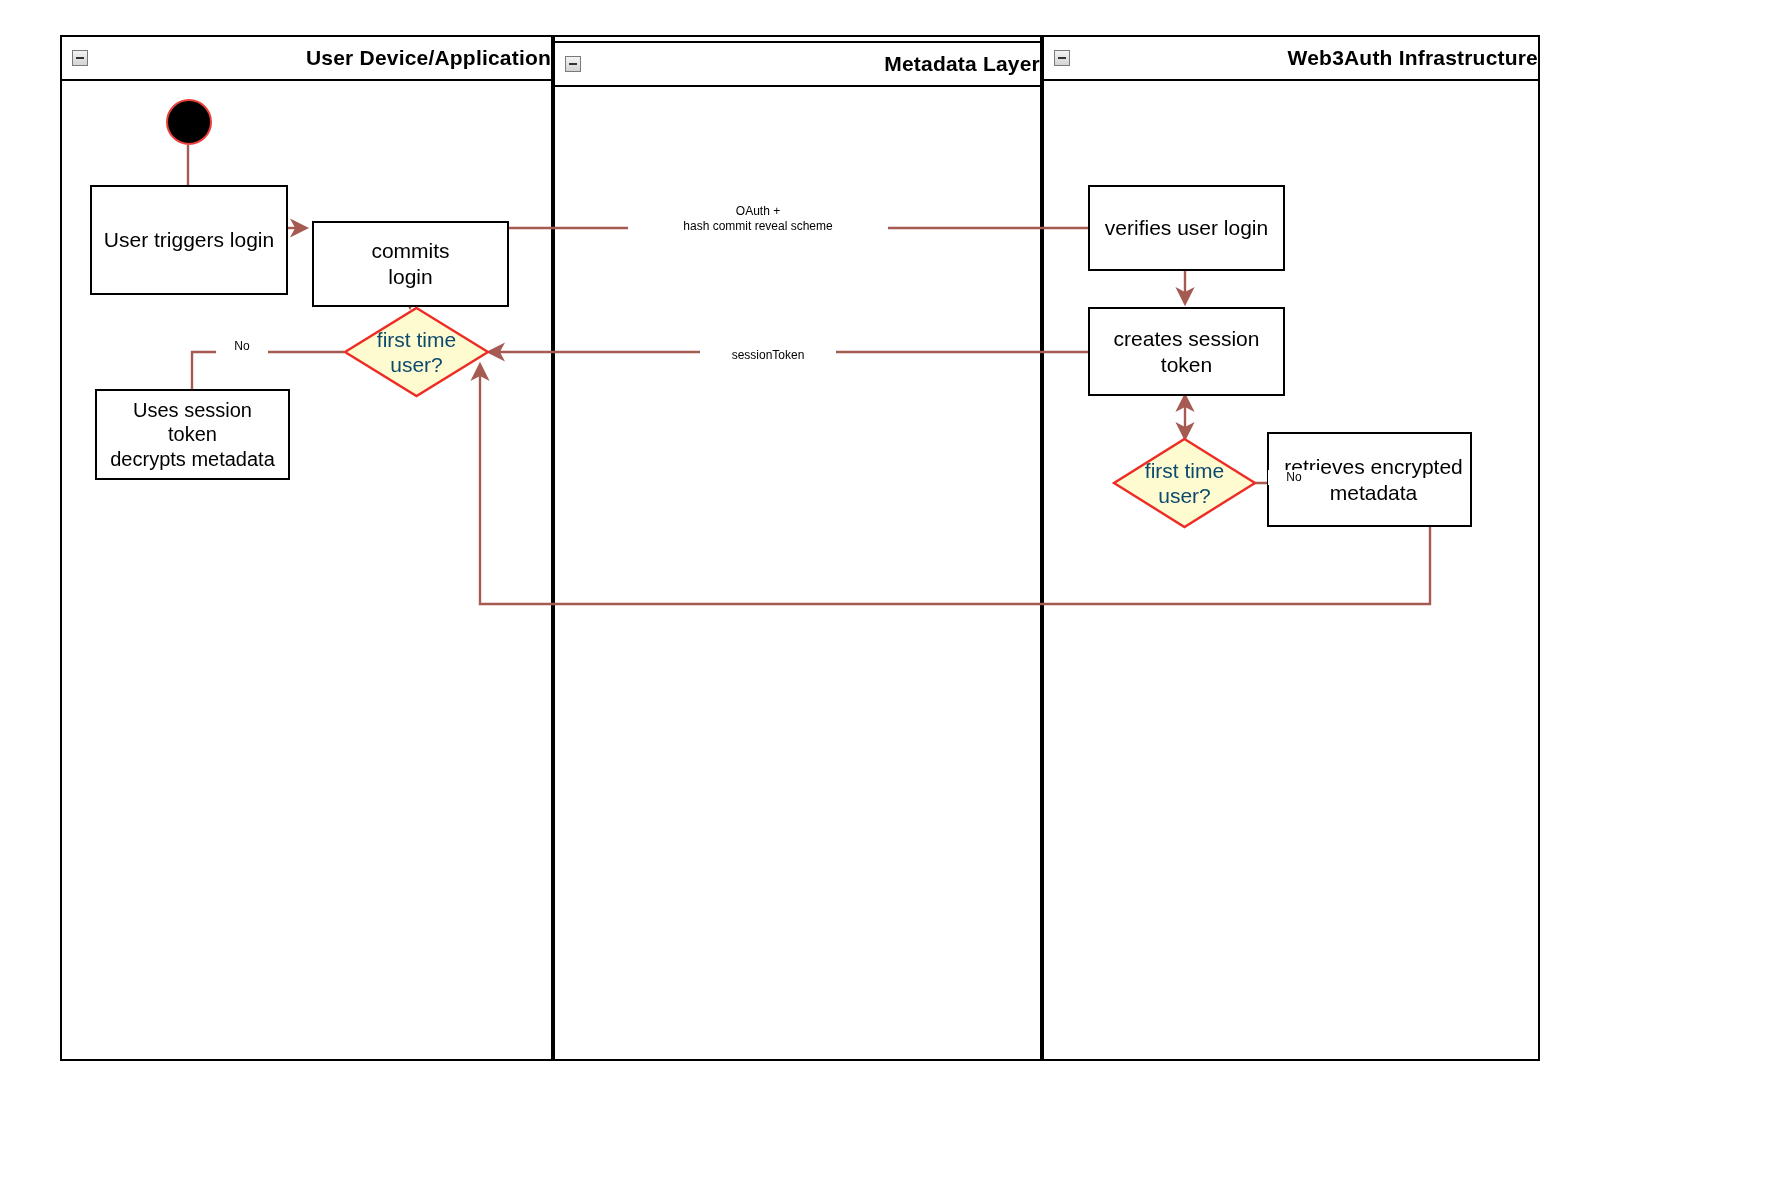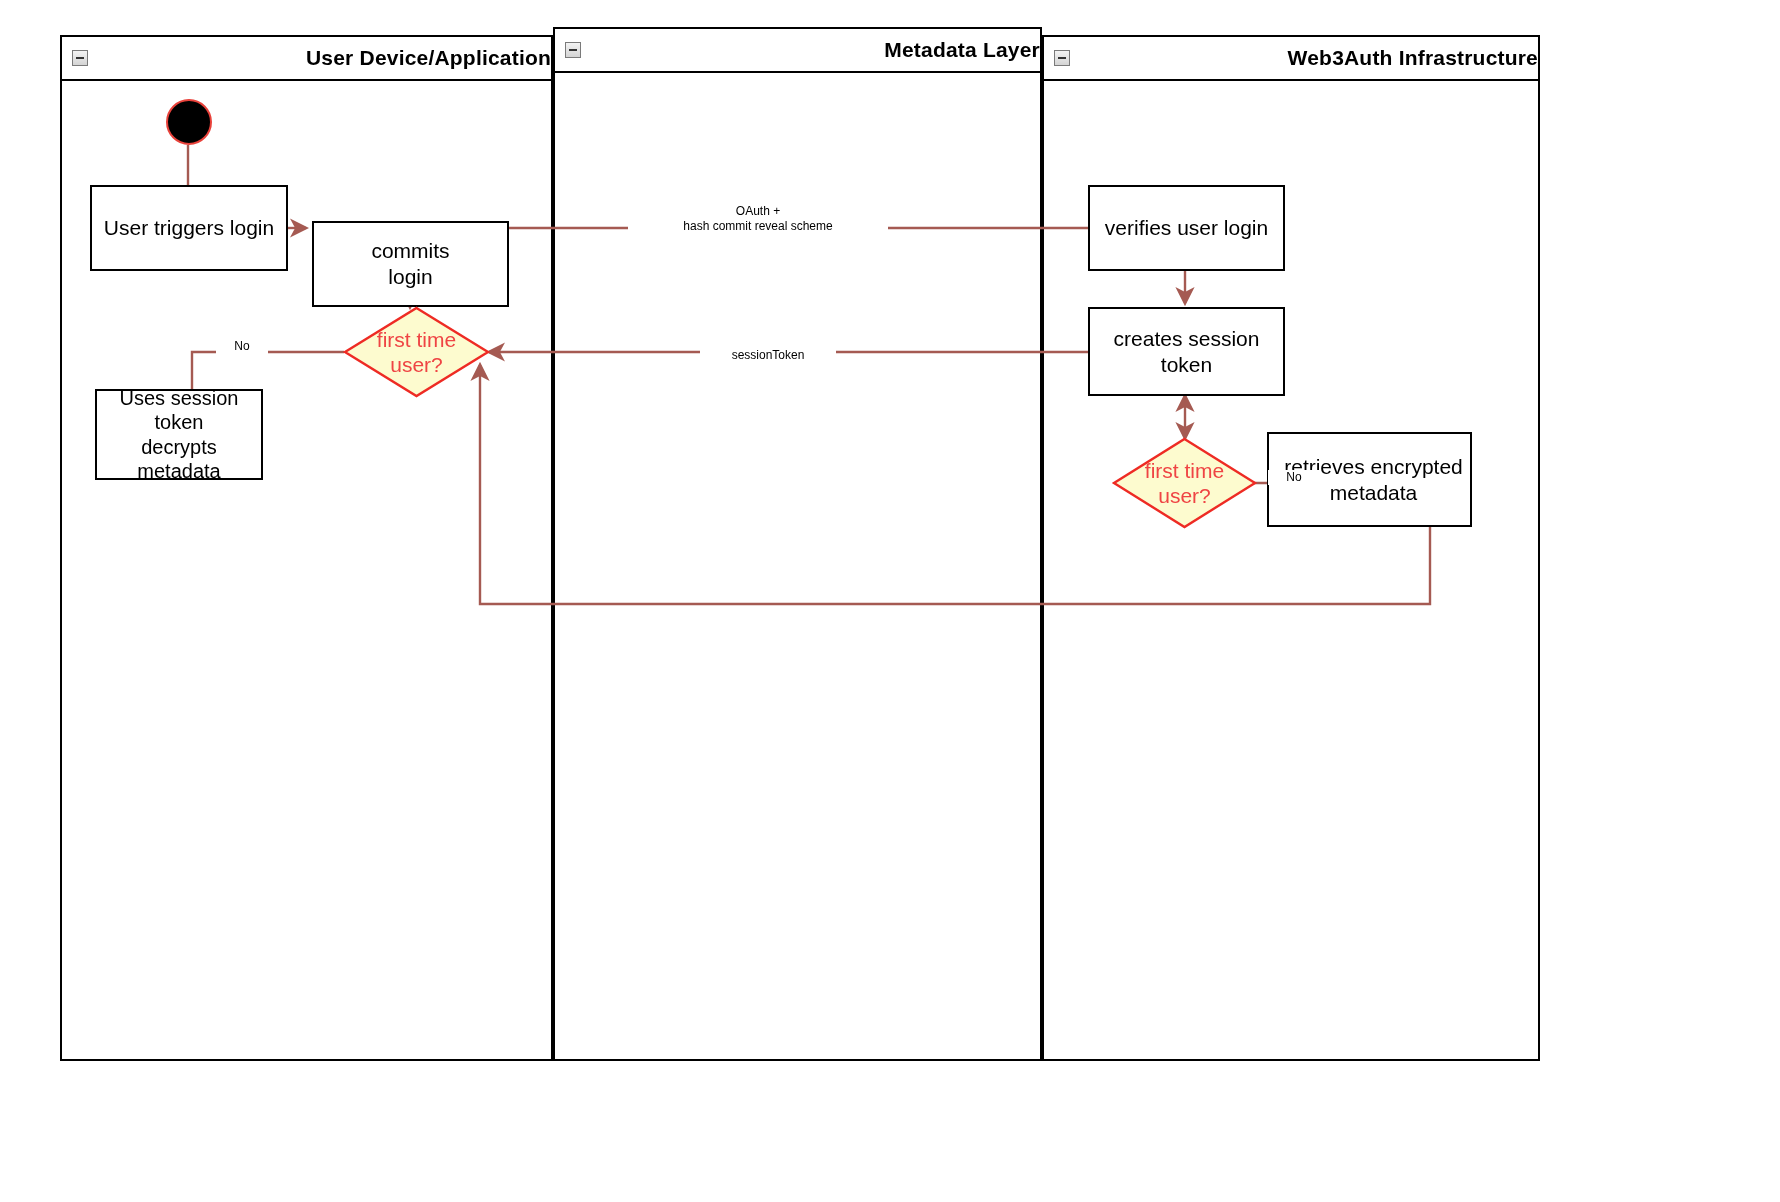--- a/index.html
+++ b/index.html
@@ -100,21 +100,21 @@
     left: 0;
     top: 0;
     width: 100%;
     height: 100%;
     display: flex;
     align-items: center;
     justify-content: center;
     text-align: center;
     font-size: 21px;
     line-height: 1.2;
-    color: #ef4444;
+    color: #0c4a6e;
     pointer-events: none;
   }
 
   
   #edges {
     position: absolute;
     left: 0;
     top: 0;
     width: 1780px;
     height: 1202px;
@@ -137,21 +137,21 @@
 <div id="canvas">
 
   <div class="lane" style="left:60px; top:35px; width:493px; height:1026px;"></div>
   <div class="lane" style="left:553px; top:35px; width:489px; height:1026px;"></div>
   <div class="lane" style="left:1042px; top:35px; width:498px; height:1026px;"></div>
 
   <div class="lane-header" style="left:60px; top:35px; width:493px; height:46px;">
     <span class="collapse-icon"></span>
     <span class="lane-title">User Device/Application</span>
   </div>
-  <div class="lane-header" style="left:553px; top:27px; width:489px; height:46px;">
+  <div class="lane-header" style="left:553px; top:41px; width:489px; height:46px;">
     <span class="collapse-icon"></span>
     <span class="lane-title">Metadata Layer</span>
   </div>
   <div class="lane-header" style="left:1042px; top:35px; width:498px; height:46px;">
     <span class="collapse-icon"></span>
     <span class="lane-title">Web3Auth Infrastructure</span>
   </div>
 
   <svg id="edges" viewBox="0 0 1780 1202" xmlns="http://www.w3.org/2000/svg">
     <defs>
@@ -182,38 +182,38 @@
       <path d="M 1254 483 L 1327 483"></path>
 
       <path d="M 1430 527 L 1430 604 L 480 604 L 480 365" marker-end="url(#arrow)"></path>
 
       <path d="M 344 352 L 192 352 L 192 389"></path>
     </g>
   </svg>
 
   <div class="node start-node" style="left:166px; top:99px; width:46px; height:46px;"></div>
 
-  <div class="node activity" style="left:90px; top:185px; width:198px; height:86px;text-align:right;">
+  <div class="node activity" style="left:90px; top:185px; width:198px; height:110px;text-align:right;">
     <span>User triggers login</span>
   </div>
 
   <div class="node activity" style="left:312px; top:185px; width:197px; height:86px; white-space:pre-line;margin-top:36px;">
     <span>commits
 login</span>
   </div>
 
   <div class="decision-wrap" style="left:344px; top:307px; width:145px; height:90px;">
     <svg width="145" height="90" viewBox="0 0 145 90" xmlns="http://www.w3.org/2000/svg">
       <polygon points="72.5,1 144,45 72.5,89 1,45" fill="#fdfbcf" stroke="#ee2b24" stroke-width="2.4"></polygon>
     </svg>
     <div class="decision-label" style="white-space:pre-line;">first time
 user?</div>
   </div>
 
-  <div class="node activity" style="left:95px; top:389px; width:168px; height:91px; white-space:pre-line; font-size:20px;">
+  <div class="node activity" style="left:95px; top:389px; width:195px; height:91px; white-space:pre-line; font-size:20px;">
     <span>Uses session
 token
 decrypts metadata</span>
   </div>
 
   <div class="node activity" style="left:1088px; top:185px; width:197px; height:86px;">
     <span>verifies user login</span>
   </div>
 
   <div class="node activity" style="left:1088px; top:307px; width:197px; height:89px; white-space:pre-line;">

